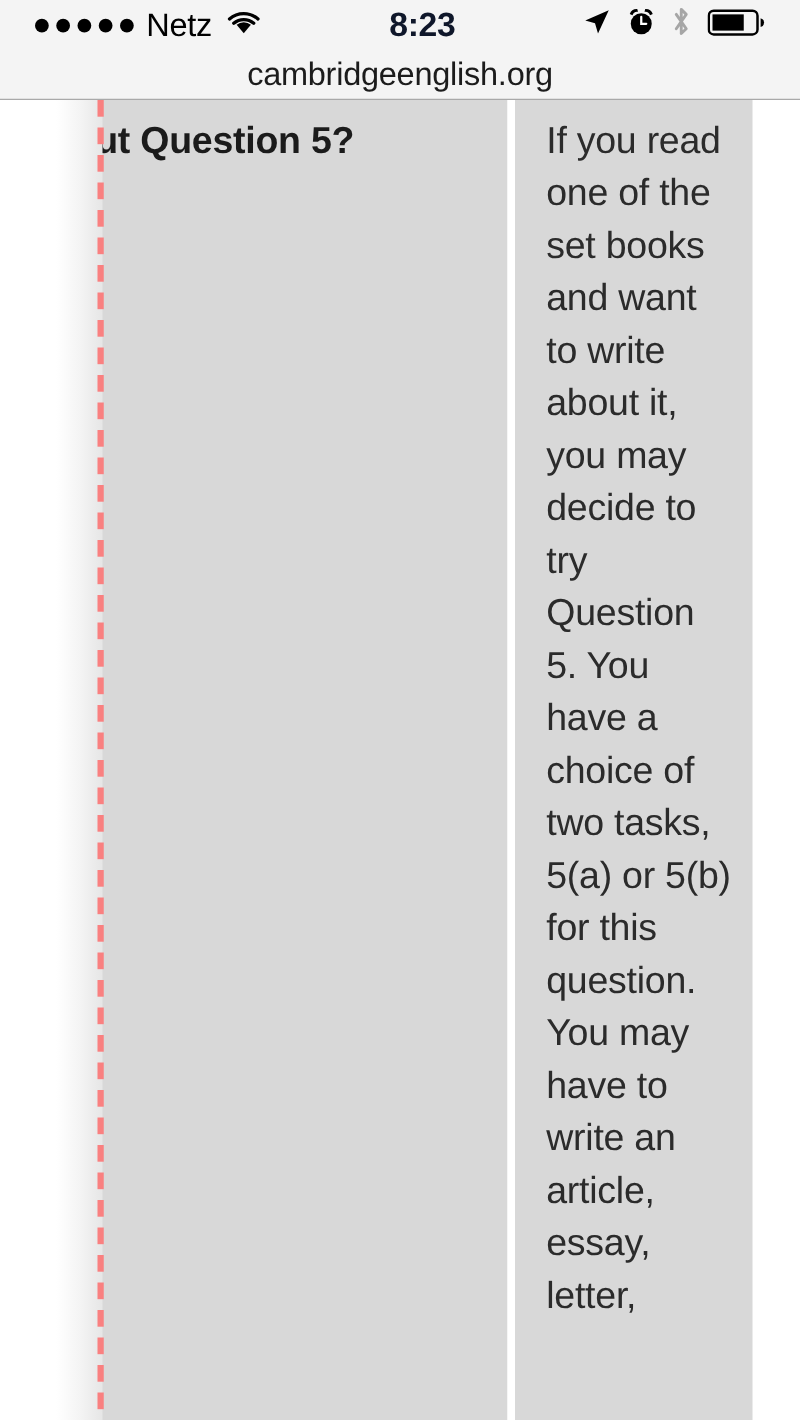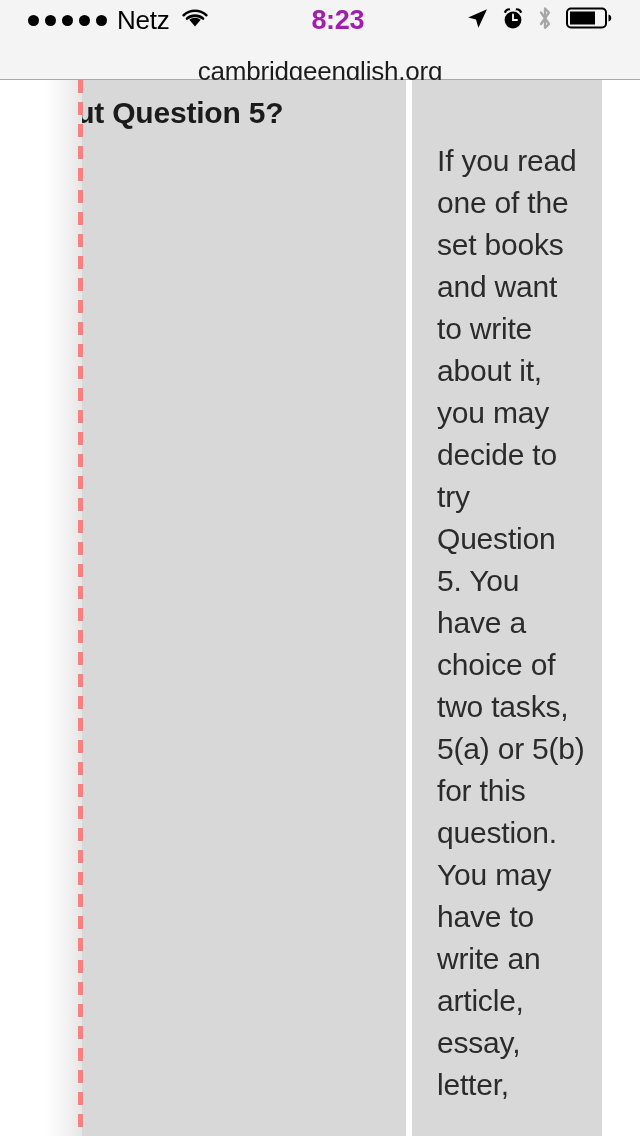--- a/index.html
+++ b/index.html
@@ -40,21 +40,21 @@
     display: flex;
     align-items: center;
     gap: 10px;
     flex: 0 0 auto;
   }
   .sb-center {
     flex: 1 1 auto;
     text-align: center;
     font-size: 27px;
     font-weight: bold;
-    color: #a21caf;
+    color: #0f172a;
     letter-spacing: -0.3px;
   }
   .sb-right {
     display: flex;
     align-items: center;
     gap: 13px;
     flex: 0 0 auto;
   }
   .dots {
     display: flex;
@@ -76,21 +76,20 @@
 
   
   .urlbar {
     position: absolute;
     left: 0; top: 40px;
     width: 640px;
     height: 39px;
     display: flex;
     align-items: center;
     justify-content: center;
-    margin-top: 12px;
   }
   .urlbar .url {
     font-size: 26px;
     color: #1c1c1c;
     letter-spacing: -0.2px;
   }
 
   
   .page {
     position: absolute;
@@ -160,21 +159,20 @@
   .col-right .body-text {
     position: absolute;
     left: 25px;
     top: 12px;
     width: 150px;
     font-size: 30px;
     line-height: 42px;
     color: #2b2b2b;
     letter-spacing: -0.2px;
     word-wrap: break-word;
-    margin-top: 48px;
   }
 </style>
 </head>
 <body>
 
 <div class="chrome">
 
   <div class="statusbar">
 
     <div class="sb-left">

